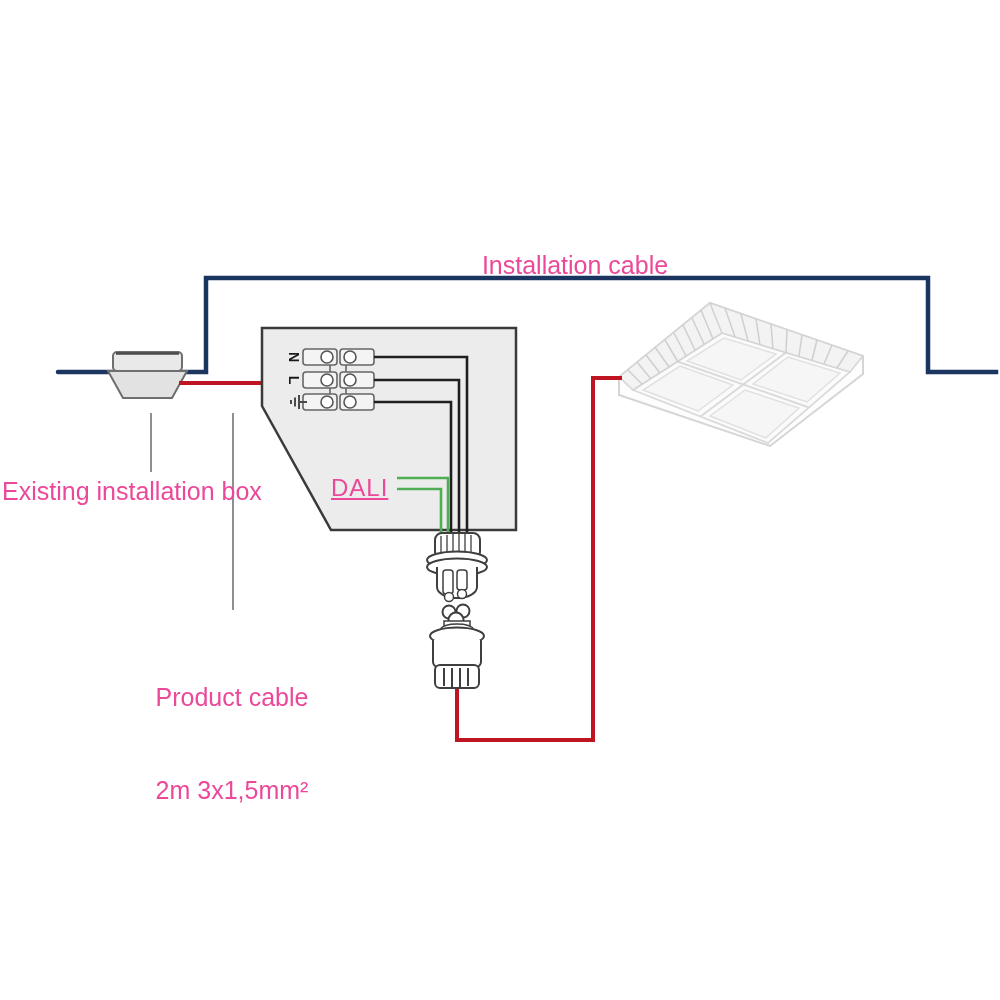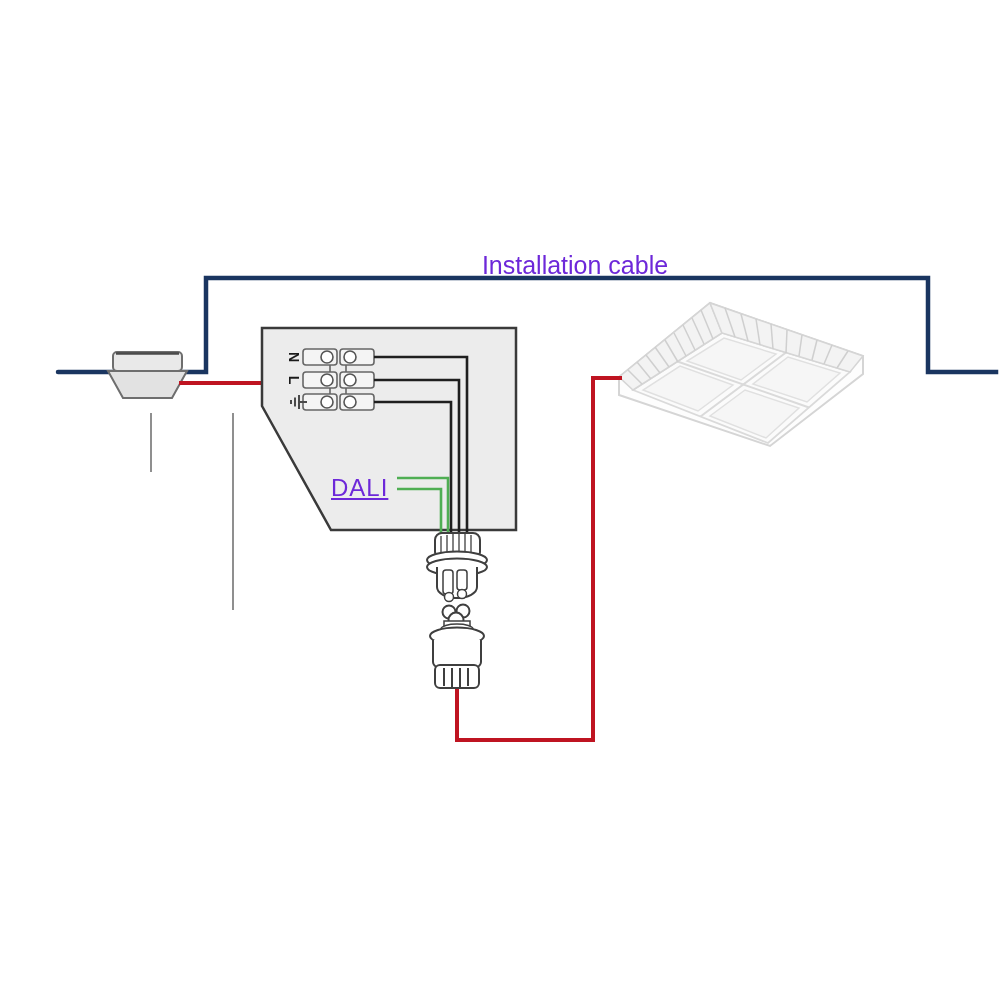--- a/index.html
+++ b/index.html
@@ -7,21 +7,21 @@
     position: relative;
     width: 1000px;
     height: 1000px;
     background: #ffffff;
     font-family: "Liberation Sans", sans-serif;
     overflow: hidden;
   }
   #diagram-svg { position: absolute; left: 0; top: 0; }
   .lbl {
     position: absolute;
-    color: #6d28d9;
+    color: #ec4899;
     font-family: "Liberation Sans", sans-serif;
     white-space: pre;
   }
   .lbl-installation { left: 400px; top: 251px; width: 350px; text-align: center; font-size: 25px; }
   .lbl-existing     { left: 2px;  top: 477px; width: 260px; text-align: left;  font-size: 25px; }
   .lbl-product      { left: 122px; top: 620px; width: 220px; text-align: center; font-size: 25px; line-height: 31px; }
   .lbl-dali         { left: 331px; top: 474px; font-size: 24px; letter-spacing: 1px; text-decoration: underline; }
 </style>
 </head>
 <body>
@@ -174,16 +174,21 @@
         <line x1="444" y1="668" x2="444" y2="686"></line>
         <line x1="452" y1="668" x2="452" y2="687"></line>
         <line x1="460" y1="668" x2="460" y2="687"></line>
         <line x1="468" y1="668" x2="468" y2="686"></line>
       </g>
     </g>
   </svg>
 
   <div class="lbl lbl-installation">Installation cable</div>
 
+  <div class="lbl lbl-existing">Existing installation box</div>
 
+  <div class="lbl lbl-product">
+    <div>Product cable</div>
+    <div>2m 3x1,5mm²</div>
+  </div>
 
   <div class="lbl lbl-dali">DALI</div>
 </div>
 
 </body></html>

